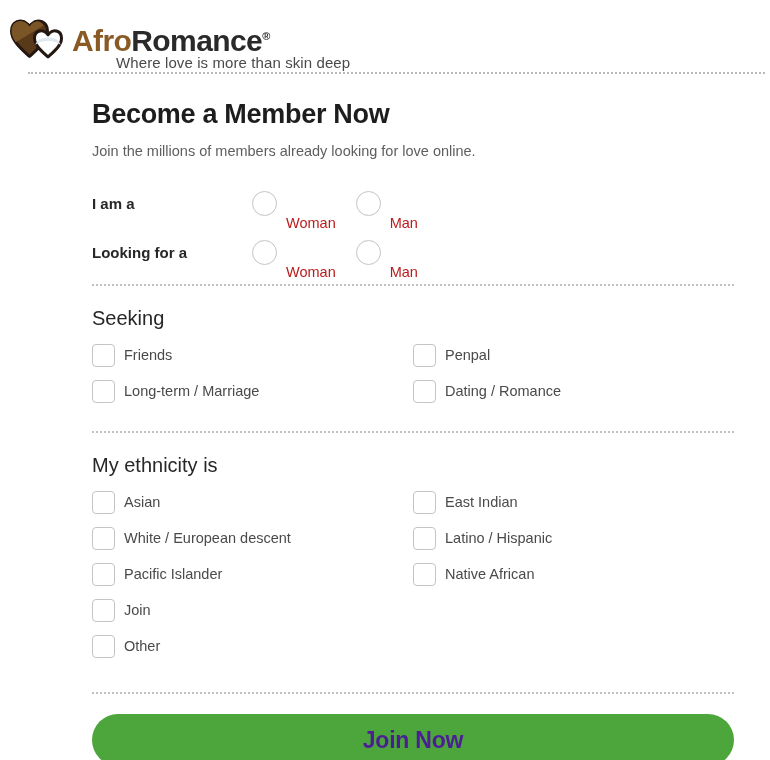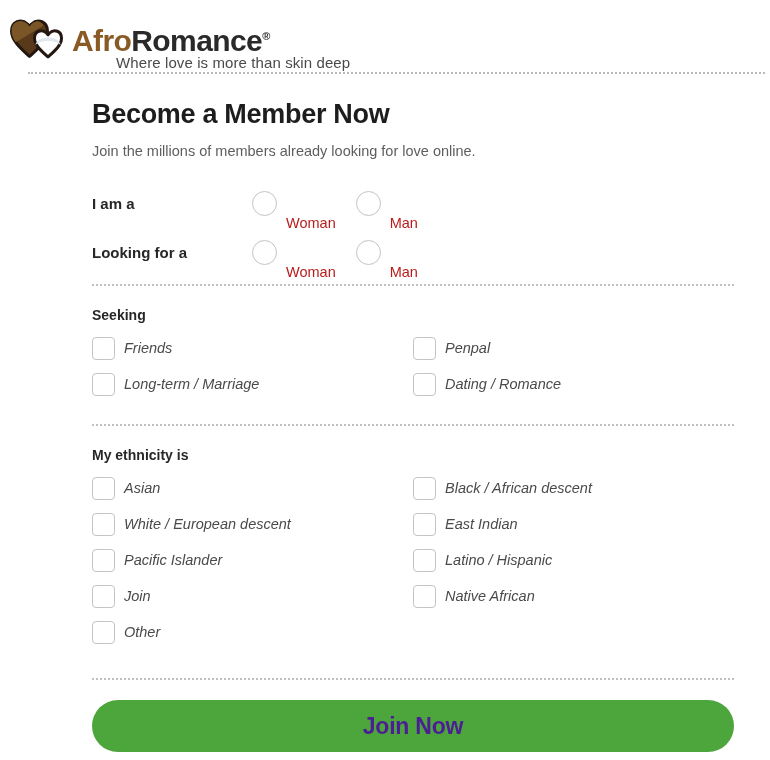--- a/index.html
+++ b/index.html
@@ -133,32 +133,31 @@
     height: 0;
     margin: 0;
   }
   .div-1 { margin-top: 13px; }
   .div-2 { margin-top: 22px; }
   .div-3 { margin-top: 28px; }
 
   
   .section { padding-top: 21px; }
   .section-title {
-    font-size: 14px;
-    font-weight: bold;
+    font-size: 20px;
+    font-weight: normal;
     color: #272727;
     margin: 0 0 7px 0;
   }
   .cb-grid {
     display: flex;
     flex-wrap: wrap;
   }
   .cb-col {
     width: 50%;
-    font-style: italic;
   }
   .cb-item {
     display: flex;
     align-items: center;
     height: 36px;
     cursor: pointer;
   }
   .cb-box {
     width: 23px;
     height: 23px;
@@ -294,24 +293,20 @@
           <span class="cb-text">Join</span>
         </label>
         <label class="cb-item">
           <span class="cb-box"></span>
           <span class="cb-text">Other</span>
         </label>
       </div>
       <div class="cb-col">
         <label class="cb-item">
           <span class="cb-box"></span>
-          <span class="cb-text">Black / African descent</span>
-        </label>
-        <label class="cb-item">
-          <span class="cb-box"></span>
           <span class="cb-text">East Indian</span>
         </label>
         <label class="cb-item">
           <span class="cb-box"></span>
           <span class="cb-text">Latino / Hispanic</span>
         </label>
         <label class="cb-item">
           <span class="cb-box"></span>
           <span class="cb-text">Native African</span>
         </label>

